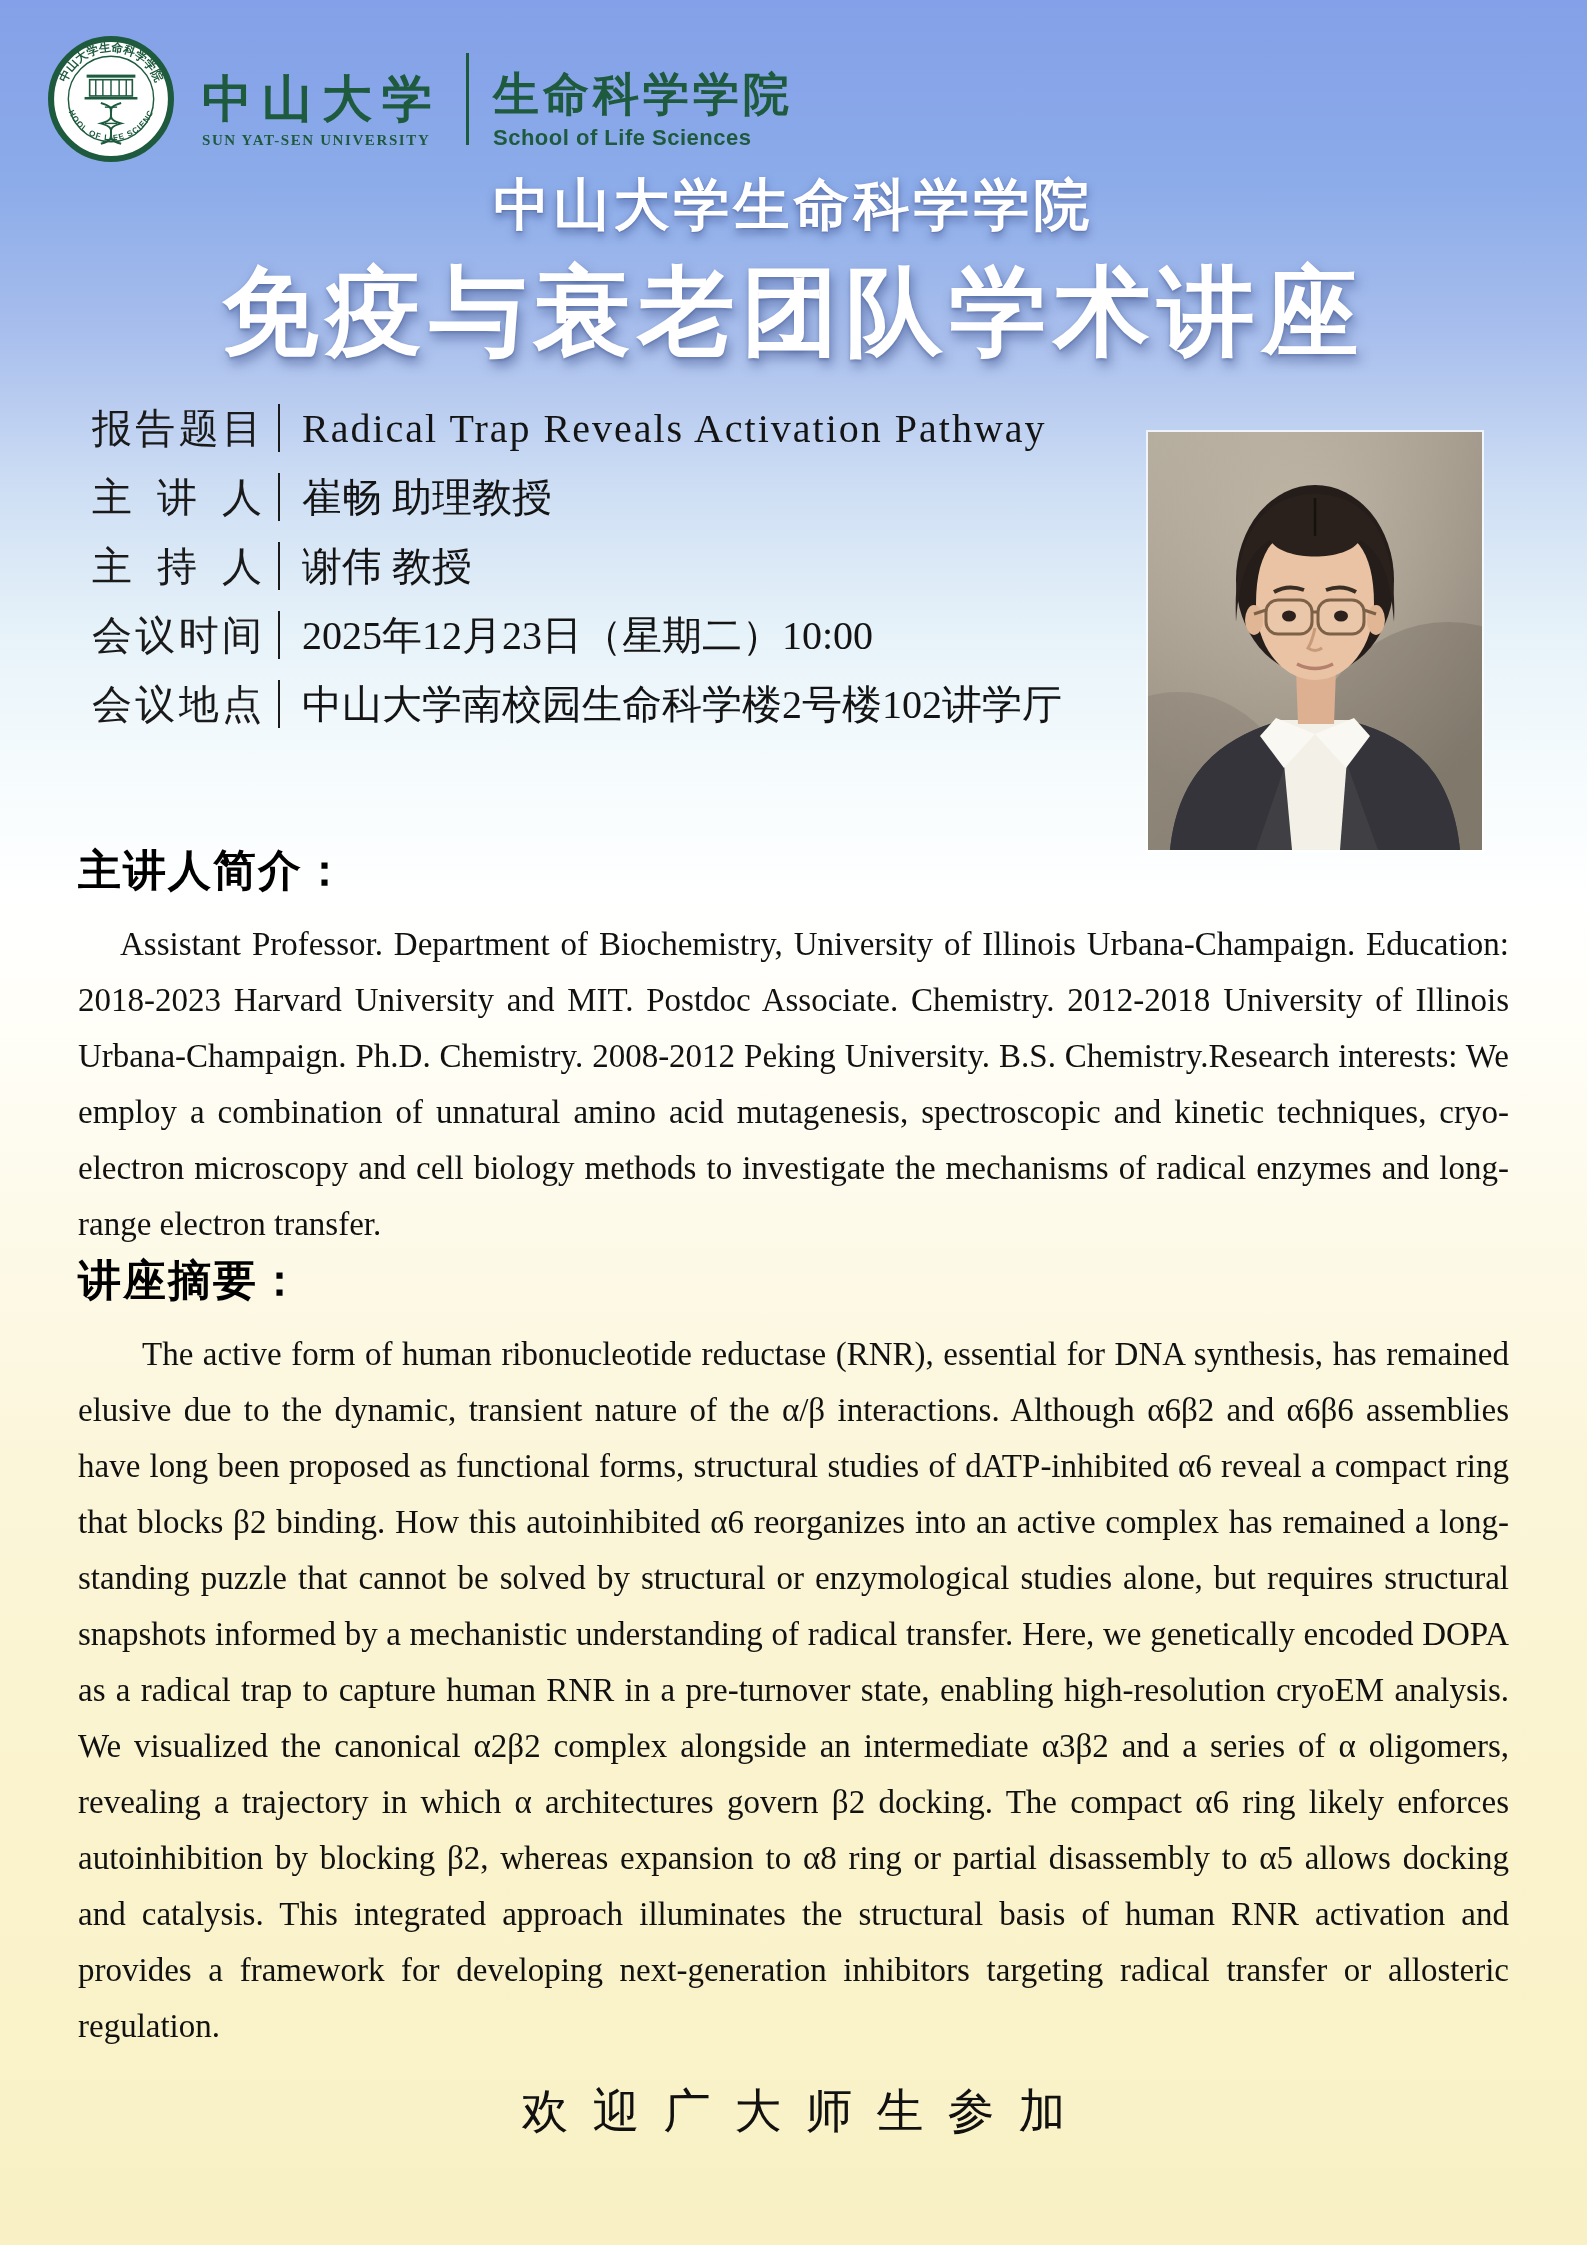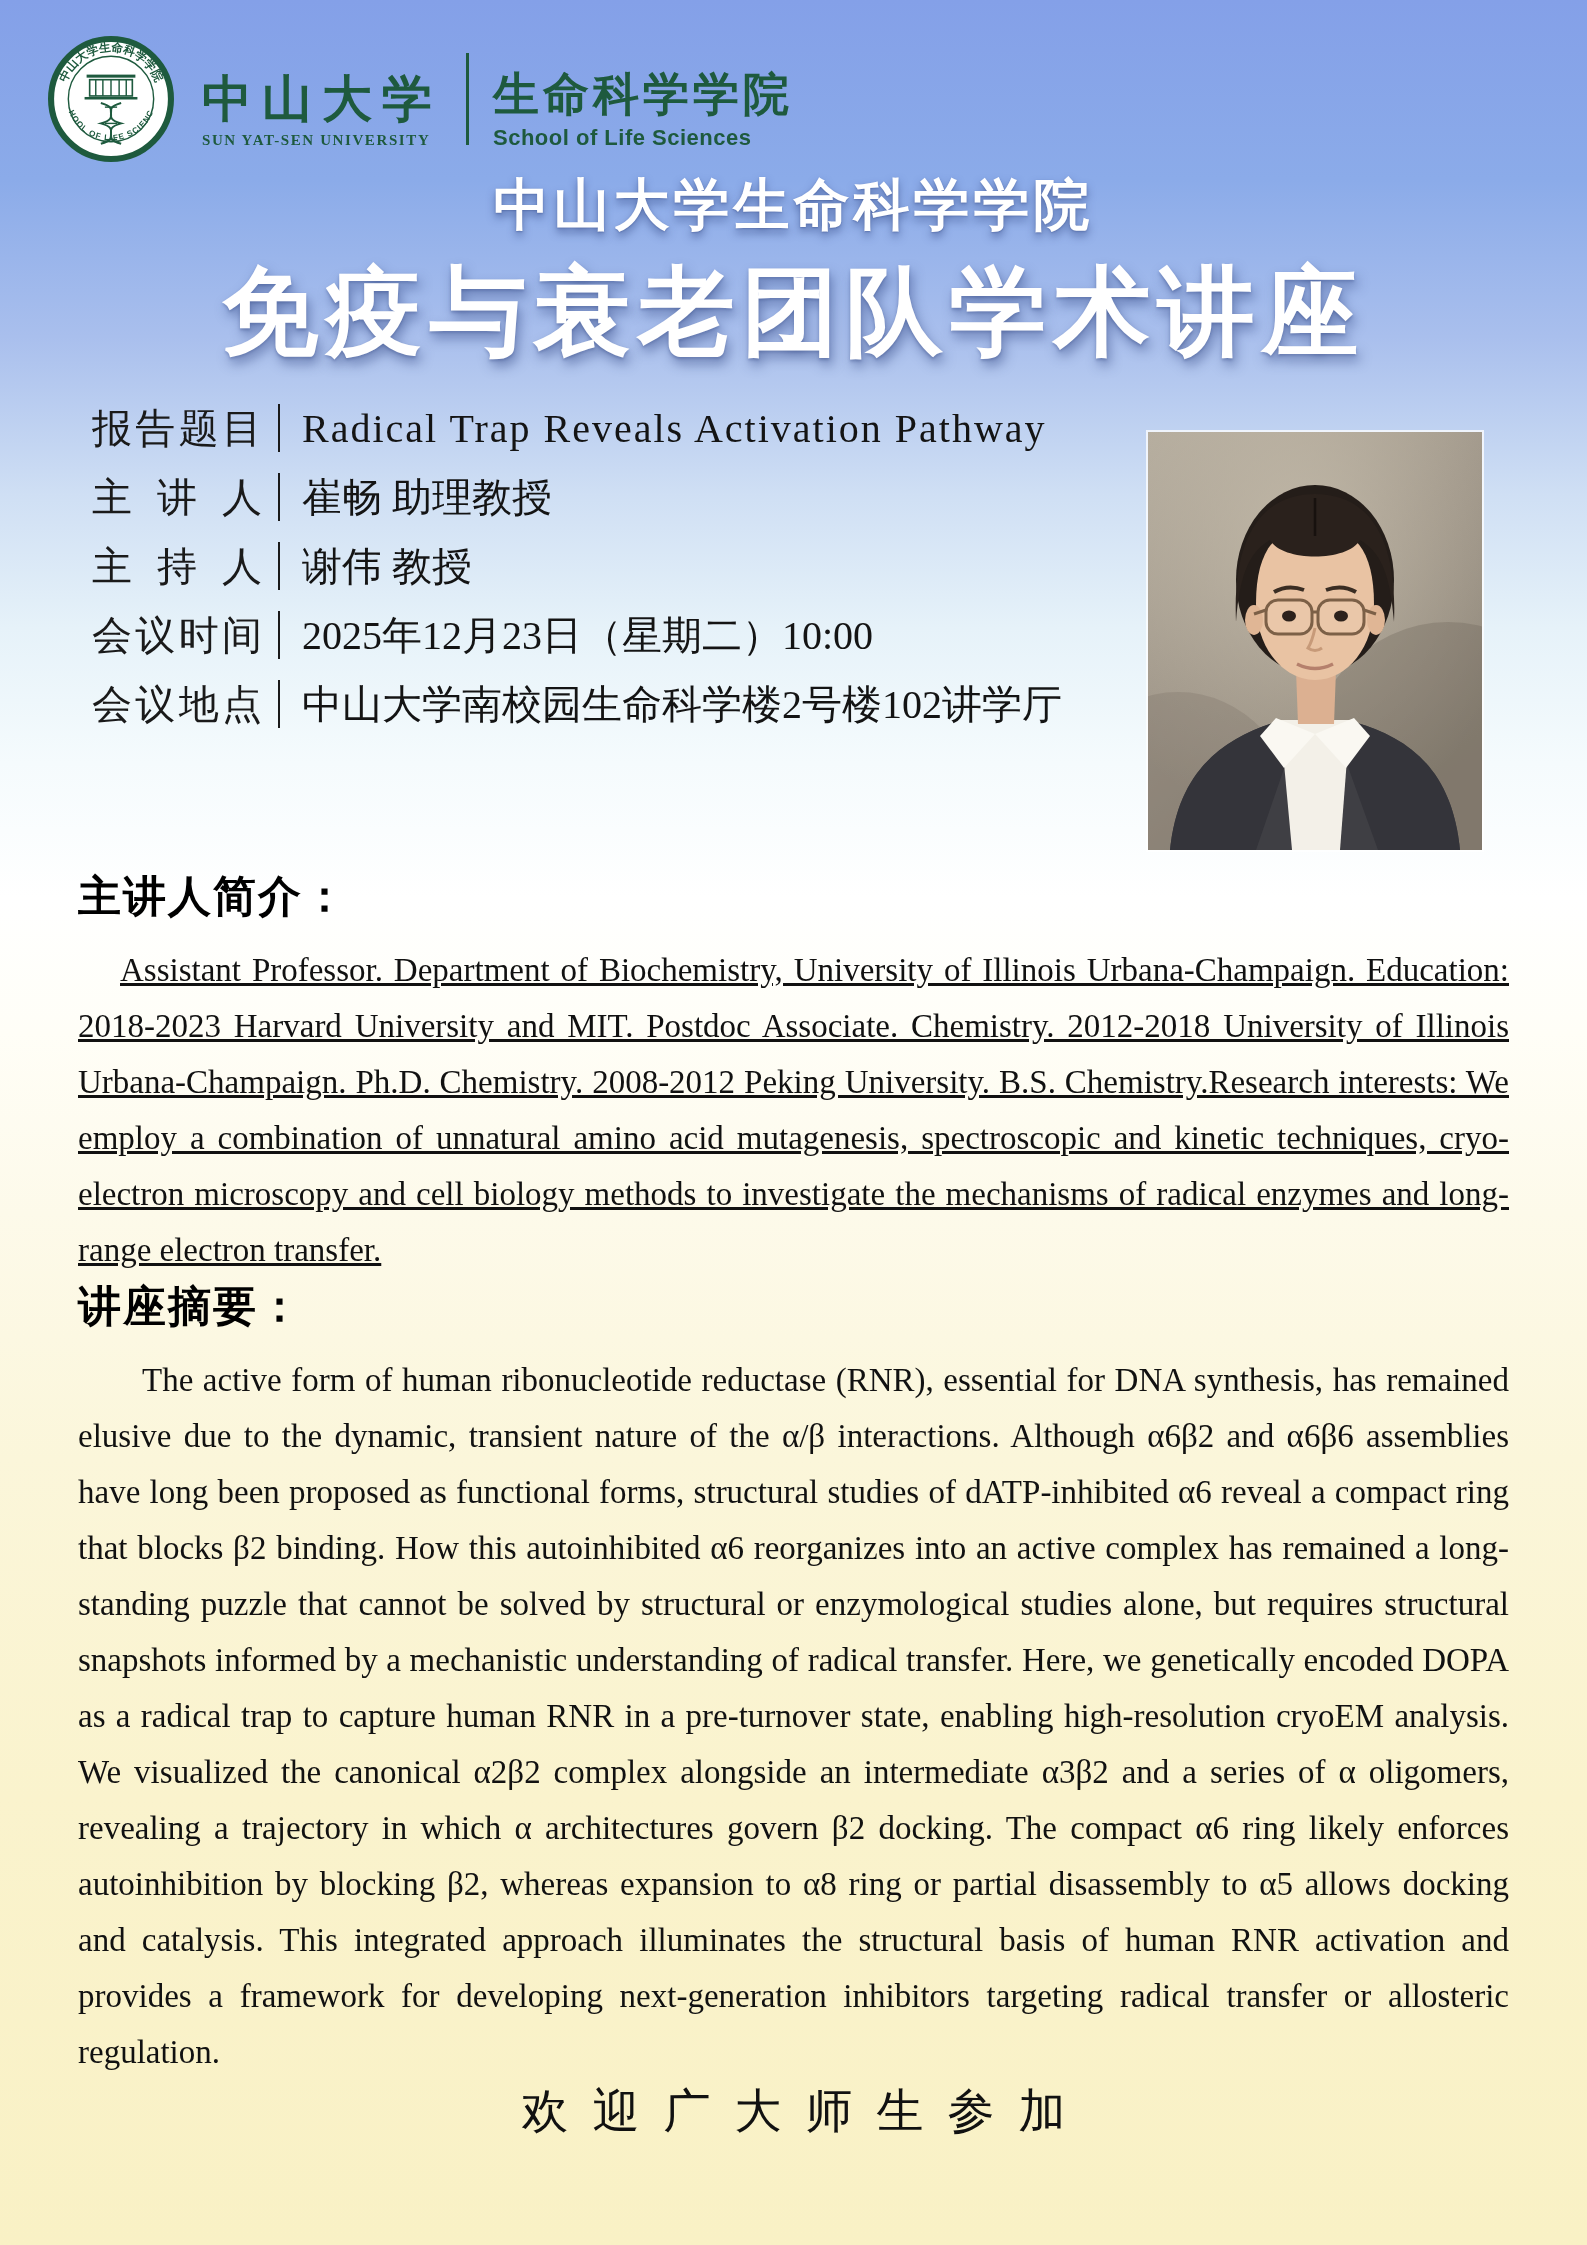--- a/index.html
+++ b/index.html
@@ -35,27 +35,27 @@
   .info-sep{width:2px;height:48px;background:#1a1a1a;margin:0 22px 0 16px;flex:0 0 auto;}
   .info-sep.hidden{visibility:hidden;}
   .info-value{font-size:40px;color:#141414;font-family:"Liberation Serif",serif;white-space:nowrap;}
   .info-value.en{letter-spacing:2px;}
   .spacer-label{width:170px;flex:0 0 auto;}
   
   .photo{position:absolute;left:1148px;top:432px;width:334px;height:418px;
     box-shadow:0 0 0 2px rgba(255,255,255,0.75);}
   .photo svg{display:block;width:100%;height:100%;}
   
-  .section{position:absolute;left:78px;width:1431px;margin-top:26px;}
+  .section{position:absolute;left:78px;width:1431px;}
   .sec-intro{top:842px;}
   .sec-abstract{top:1252px;}
   .sec-heading{font-size:43px;font-weight:900;color:#000;letter-spacing:2px;margin-bottom:16px;}
   .sec-body{font-size:33px;line-height:56px;text-align:justify;color:#111;
     font-family:"Liberation Serif",serif;}
-  .sec-intro .sec-body{text-indent:42px;text-decoration:underline;}
+  .sec-intro .sec-body{text-indent:42px;}
   .sec-abstract .sec-body{text-indent:64px;}
   
   .footer{position:absolute;top:2080px;left:0;width:100%;text-align:center;
     font-size:47px;color:#111;letter-spacing:24px;text-indent:24px;font-weight:400;}
 </style>
 </head>
 <body>
 
 <div class="lockup">
   <svg class="seal" viewBox="0 0 124 124">

